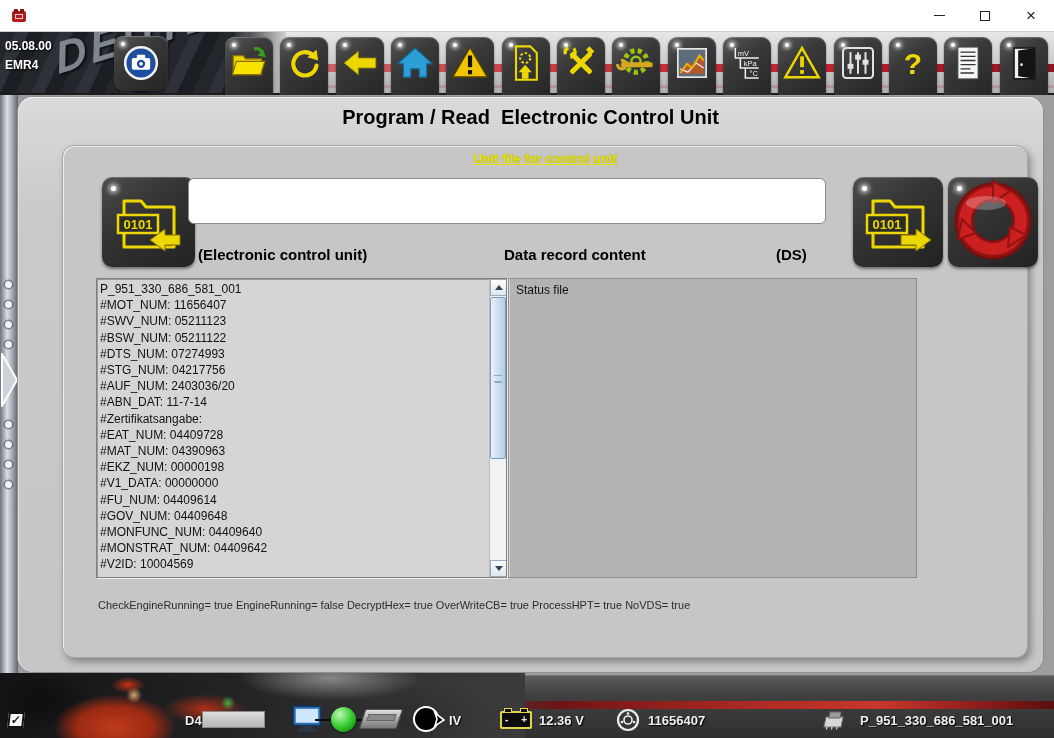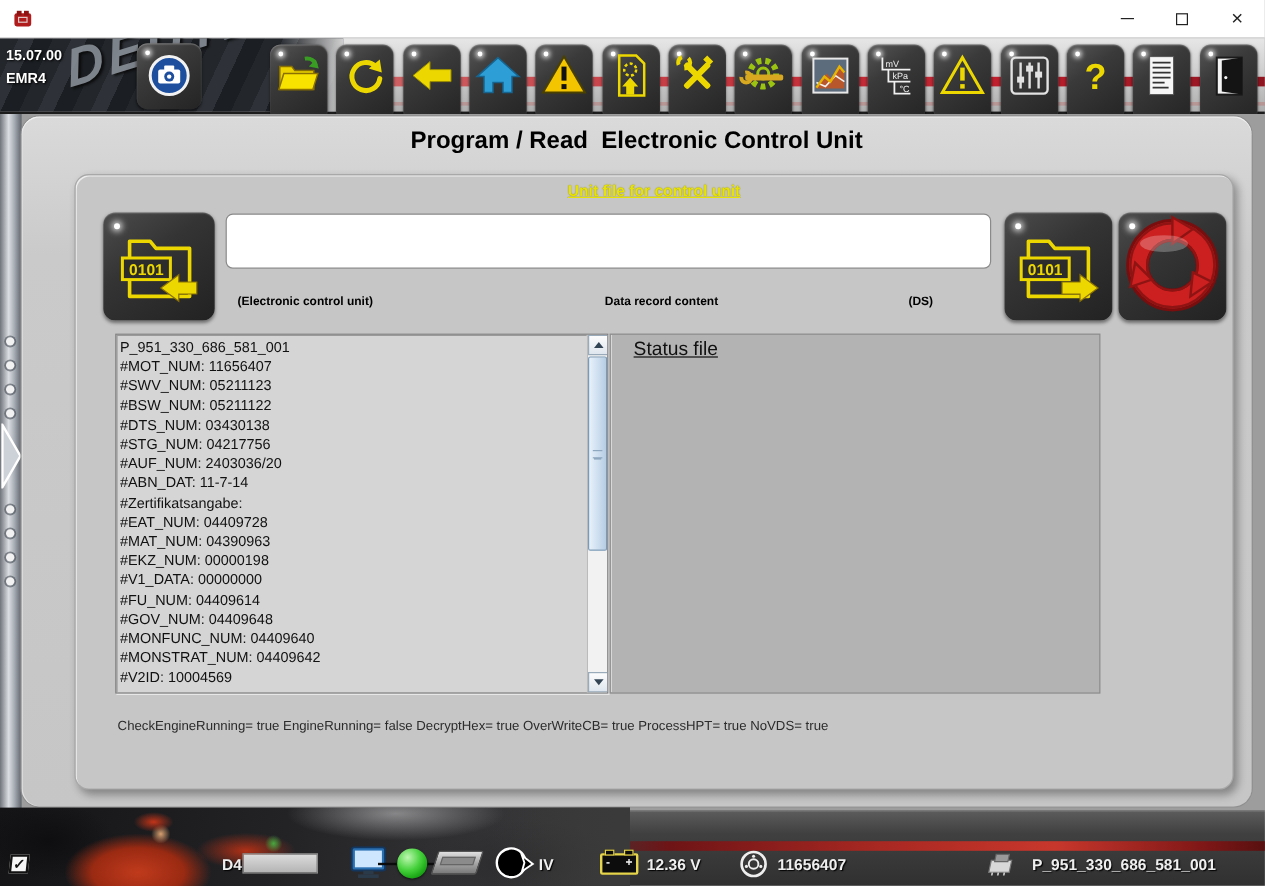--- a/index.html
+++ b/index.html
@@ -54,52 +54,52 @@
     color:#000; white-space:pre; }
 
   #inner-panel { position:absolute; left:44px; top:48px; width:966px; height:513px; border-radius:12px;
     background:#c6c6c6; border:1px solid #a8a8a8;
     box-shadow:inset 1px 1px 0 #ededed, 3px 4px 7px rgba(0,0,0,.33); }
   #group-title { position:absolute; left:0; top:5px; width:100%; text-align:center; font-size:13px; font-weight:bold;
     color:#e8e300; text-decoration:underline; text-shadow:0 0 1px #8a8400; }
 
   .bigbtn { position:absolute; border-radius:10px;
     background:linear-gradient(145deg,#4c4c4c 0%,#343434 40%,#282828 80%,#222 100%);
-    box-shadow:0 2px 3px rgba(0,0,0,.45), inset 0 1px 1px rgba(255,255,255,.22); }
+    box-shadow:0 2px 3px rgba(0,0,0,.45), inset 0 1px 1px rgba(255,255,255,.22);margin-left:16px; }
   .bigbtn::before { content:''; position:absolute; left:9px; top:9px; width:5px; height:5px; border-radius:50%;
     background:#fff; box-shadow:0 0 5px 2px rgba(255,255,255,.8); }
   #btn-ecu-load { left:23px;  top:31px; width:93px; height:90px; }
   #btn-ecu-save { left:774px; top:31px; width:90px; height:90px; }
   #btn-refresh  { left:869px; top:31px; width:90px; height:90px; }
 
   #work-file-input { position:absolute; left:125px; top:32px; width:638px; height:46px; background:#fff;
     border:1px solid #8a8a8a; border-radius:6px; font-size:14px; padding:0 8px; font-family:"Liberation Sans",sans-serif; }
 
-  .sec-label { position:absolute; top:100px; font-size:10px; font-weight:bold; color:#000; }
-  #lbl-ecu { left:135px; } #lbl-record { left:441px; } #lbl-ds { left:694px; }
+  .sec-label { position:absolute; top:100px; font-size:15px; font-weight:bold; color:#000; }
+  #lbl-ecu { left:135px; } #lbl-record { left:441px; } #lbl-ds { left:713px; }
 
   #listbox { position:absolute; left:33px; top:132px; width:411px; height:300px; background:#d5d5d5;
     border:1px solid #7f7f7f; box-shadow:inset 1px 1px 0 #9a9a9a, 1px 1px 0 #efefef; overflow:hidden; }
   #list-lines { position:absolute; left:3px; top:2px; right:19px; font-size:12px; line-height:16.2px; color:#111;
     white-space:nowrap; }
   #scrollbar { position:absolute; right:0; top:0; width:17px; height:100%; background:#f2f2f2; border-left:1px solid #bbb; }
   .sb-btn { position:absolute; left:0; width:17px; height:17px; background:linear-gradient(180deg,#fcfcfc,#dfe6ee);
     border:1px solid #9ab; display:flex; align-items:center; justify-content:center; }
   .sb-up { top:0; } .sb-down { bottom:0; }
   .sb-arrow { width:0; height:0; border-left:4px solid transparent; border-right:4px solid transparent; }
   .sb-up .sb-arrow { border-bottom:5px solid #345; }
   .sb-down .sb-arrow { border-top:5px solid #345; }
   #sb-thumb { position:absolute; left:0; top:18px; width:16px; height:162px; border:1px solid #7a9ab8; border-radius:2px;
     background:linear-gradient(90deg,#e8f1fa 0%,#cfe0f0 50%,#b6cde2 100%); }
   #sb-thumb::after { content:''; position:absolute; left:3px; right:3px; top:50%; height:5px; margin-top:-3px;
     border-top:1px solid #8fa8c0; border-bottom:1px solid #8fa8c0; box-shadow:0 2px 0 -1px #8fa8c0; }
 
   #status-panel { position:absolute; left:445px; top:132px; width:409px; height:300px; background:#b3b3b3;
     border:1px solid #8e8e8e; box-shadow:inset 1px 0 0 #d8d8d8; }
-  #status-panel-text { position:absolute; left:19px; top:4px; font-size:16px; color:#111;text-decoration:underline; }
+  #status-panel-text { position:absolute; left:7px; top:4px; font-size:12px; color:#111; }
 
   #flags-line { position:absolute; left:35px; top:453px; font-size:11px; color:#2c2c2c; }
 
   
   #statusbar { position:absolute; left:0; top:675px; width:1054px; height:63px;
     background:linear-gradient(180deg,#5c5c5c 0%,#404040 30%,#303030 100%); border-top:1px solid #787878; }
   #bar-red { position:absolute; left:470px; top:25px; width:584px; height:8px;
     background:linear-gradient(90deg, rgba(90,20,20,0) 0%, #6e1416 15%, #a82822 45%, #c8372c 70%, #7c1616 92%, #581010 100%); }
   #photo { position:absolute; left:0; top:-3px; width:525px; height:66px;
     background:
@@ -155,21 +155,21 @@
       <span>×</span>
     </div>
 </div>
 
 <div id="toolbar">
   <div id="red-stripe"></div>
   <div id="red-stripe2"></div>
   <div id="deutz-bg">
     <div id="deutz-word">DEUTZ</div>
   </div>
-  <div id="hdr-version">15.07.00</div>
+  <div id="hdr-version">05.08.00</div>
   <div id="hdr-model">EMR4</div>
 
   <div class="tbtn" id="btn-camera">
     <svg width="40" height="40" viewBox="0 0 48 48">
       <circle cx="24" cy="24" r="19" fill="#1d4f9e" stroke="#f2f2f2" stroke-width="3"></circle>
       <rect x="13" y="18" width="22" height="14" rx="2" fill="#fff"></rect>
       <rect x="19" y="14" width="10" height="5" rx="1" fill="#fff"></rect>
       <circle cx="24" cy="25" r="5" fill="#1d4f9e"></circle>
         <circle cx="24" cy="25" r="2.2" fill="#fff"></circle>
     </svg>
@@ -340,21 +340,21 @@
       <div class="sec-label" id="lbl-ecu">(Electronic control unit)</div>
       <div class="sec-label" id="lbl-record">Data record content</div>
       <div class="sec-label" id="lbl-ds">(DS)</div>
 
       <div id="listbox">
         <div id="list-lines">
           <div>P_951_330_686_581_001</div>
           <div>#MOT_NUM: 11656407</div>
           <div>#SWV_NUM: 05211123</div>
           <div>#BSW_NUM: 05211122</div>
-          <div>#DTS_NUM: 03430138</div>
+          <div>#DTS_NUM: 07274993</div>
           <div>#STG_NUM: 04217756</div>
           <div>#AUF_NUM: 2403036/20</div>
           <div>#ABN_DAT: 11-7-14</div>
           <div>#Zertifikatsangabe:</div>
           <div>#EAT_NUM: 04409728</div>
           <div>#MAT_NUM: 04390963</div>
           <div>#EKZ_NUM: 00000198</div>
           <div>#V1_DATA: 00000000</div>
           <div>#FU_NUM: 04409614</div>
           <div>#GOV_NUM: 04409648</div>

